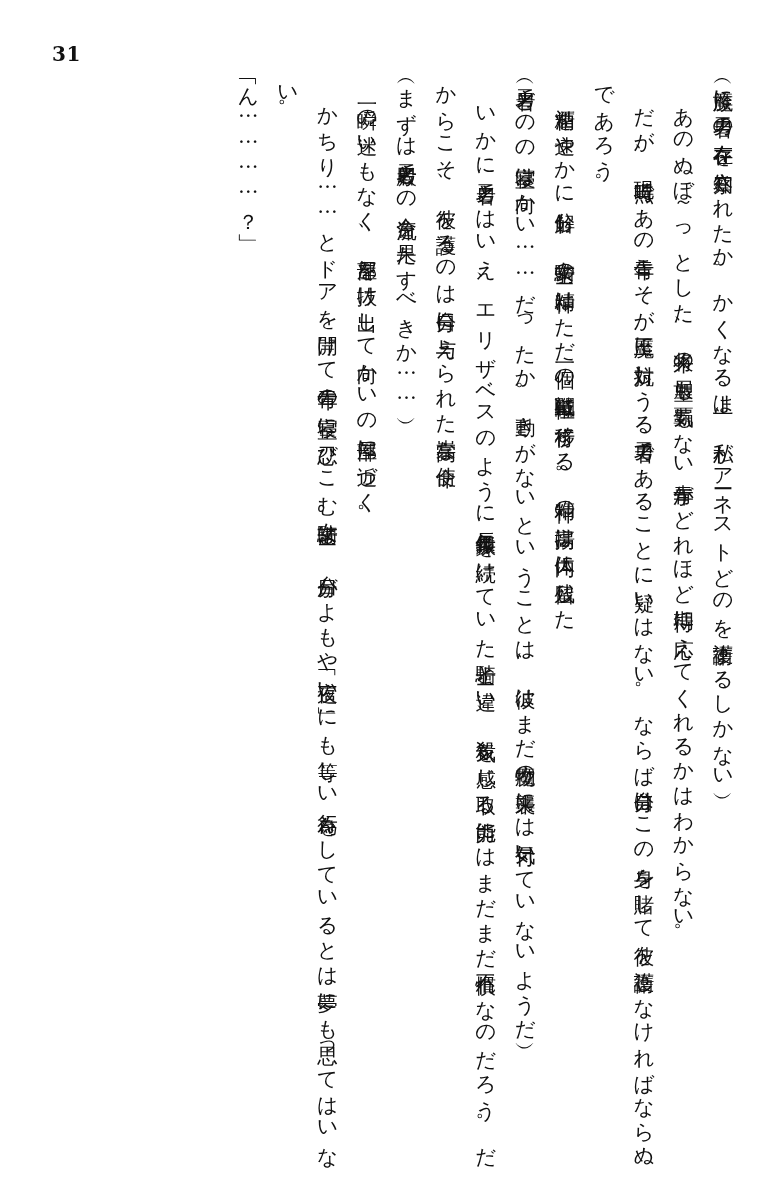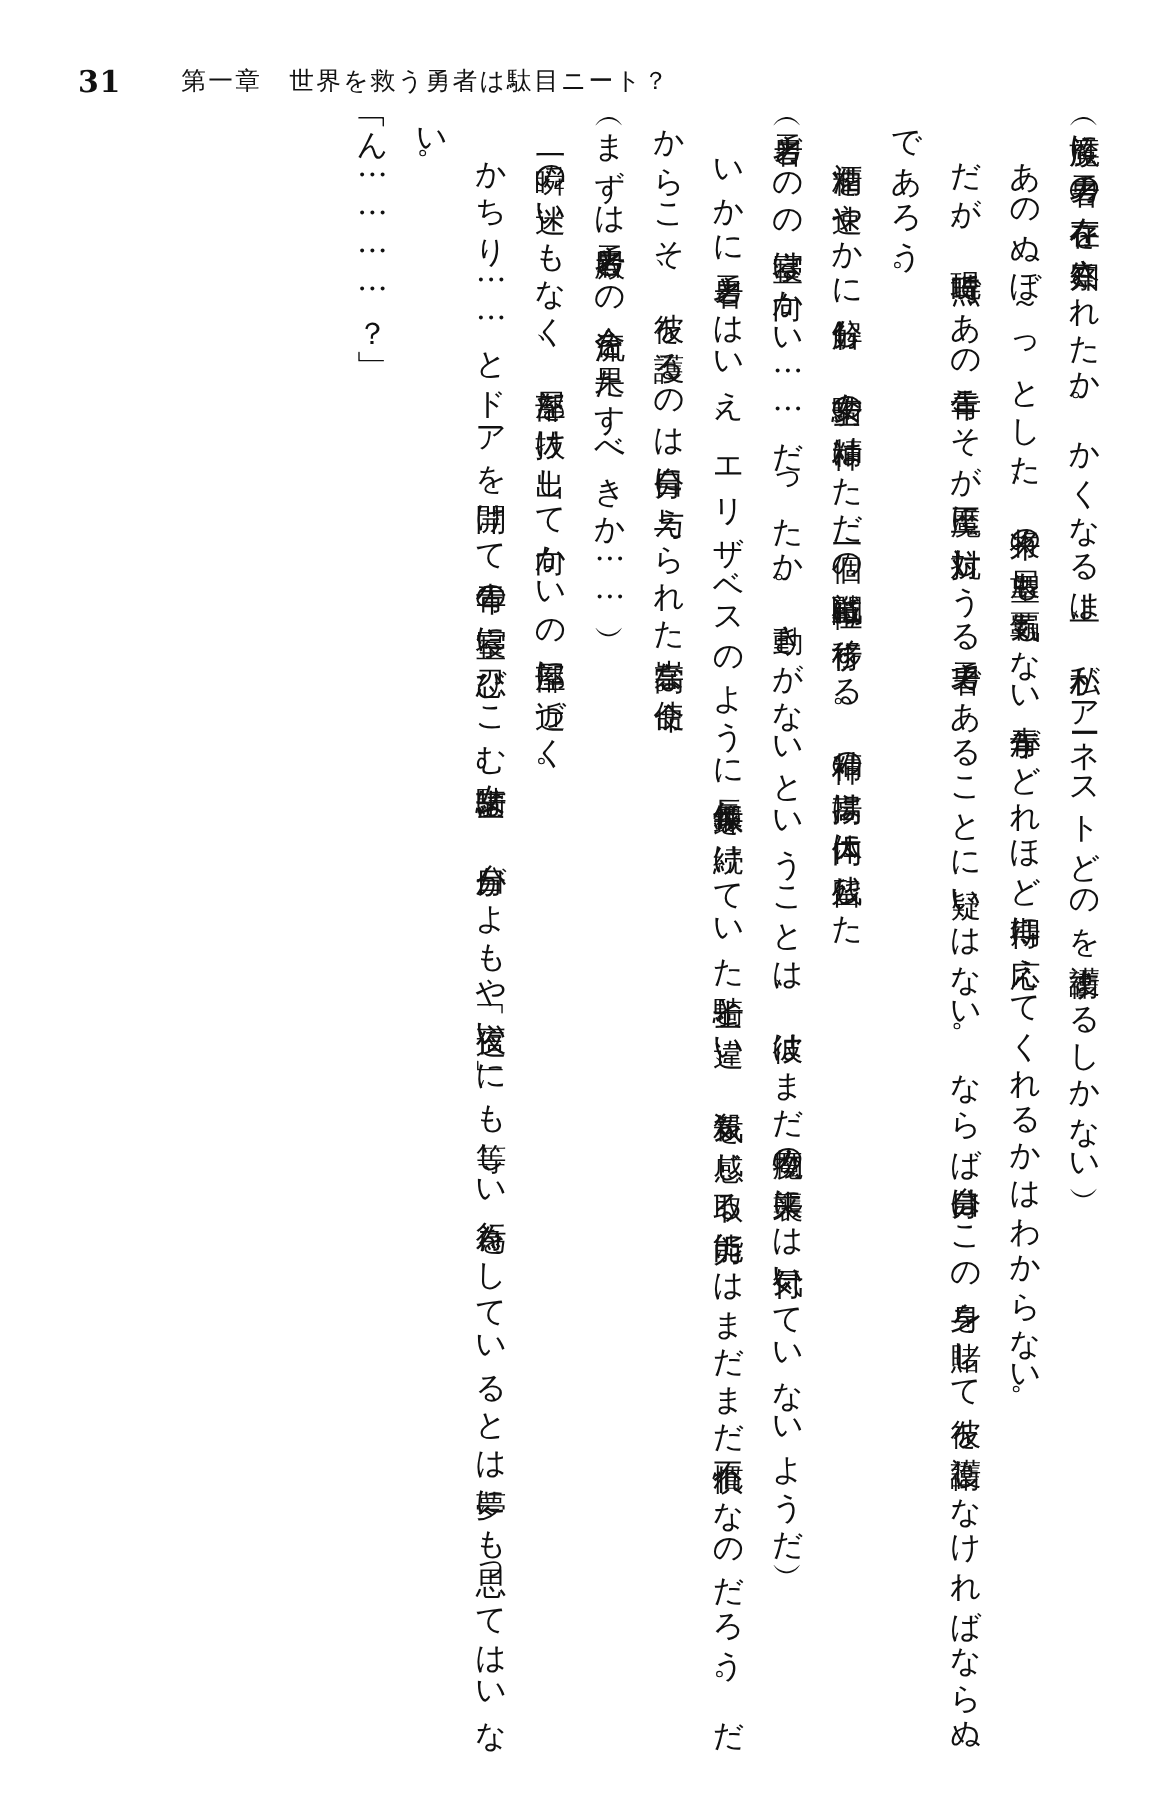--- a/index.html
+++ b/index.html
@@ -69,21 +69,20 @@
     text-indent: 1em;
   }
 </style>
 </head>
 <body>
 
 <div class="page">
 
   <div class="header">
     <span class="page-number">31</span>
-    <span class="chapter-title">第一章　世界を救う勇者は駄目ニート？</span>
   </div>
 
   <div class="body-area">
     <div class="vtext">
       <p>（魔族に勇者の存在を察知されたか。かくなる上は、私がアーネストどのを護衛するしかない）</p>
       <p class="indent">あのぬぼ～っとした、将来の展望も覇気もない青年がどれほど期待に応えてくれるかはわからない。</p>
       <p class="indent">だが、現時点であの青年こそが魔王に対抗しうる勇者であることに疑いはない。ならば自分はこの身を賭して彼を護衛しなければならぬであろう。</p>
       <p class="indent">酒精を速やかに分解し、女騎士の精神はただ一個の戦闘単位に移行する。精神の高揚は体内に残留した</p>
       <p>（勇者どのの寝室は向かい……だったか。動きがないということは、彼はまだ魔物の襲来には気付いていないようだ）</p>
       <p class="indent">いかに勇者とはいえ、エリザベスのように長年鍛錬を続けていた騎士と違い、殺気を感じ取る能力にはまだまだ不慣れなのだろう。だからこそ、彼を護るのは自分に与えられた崇高な使命。</p>

